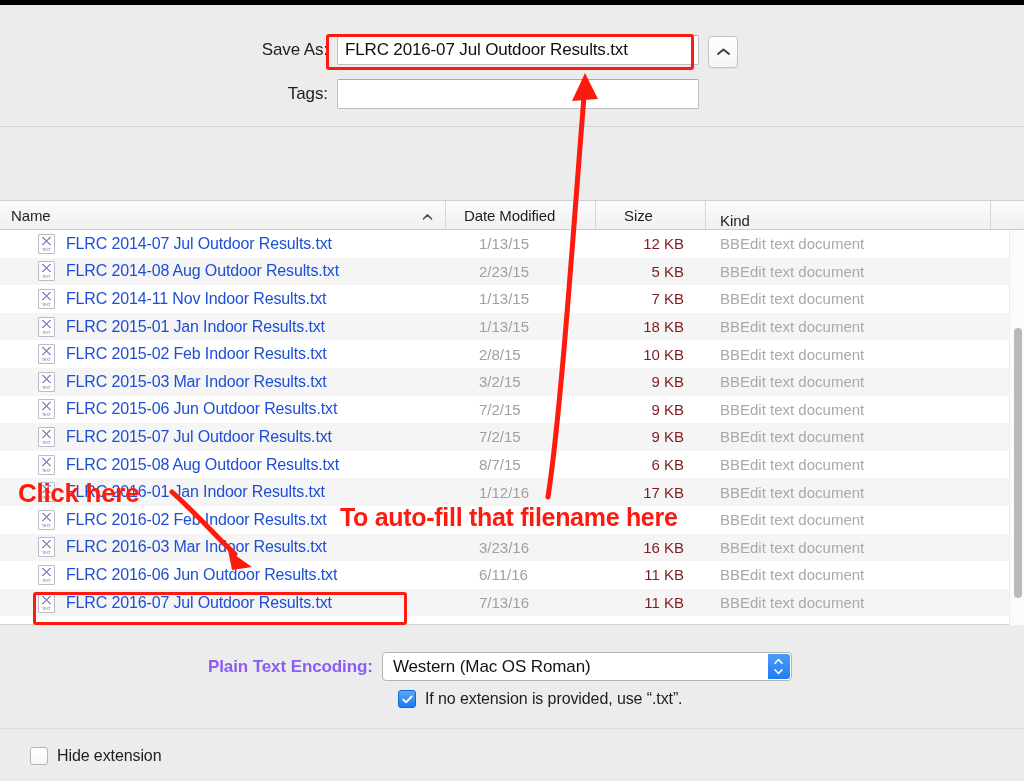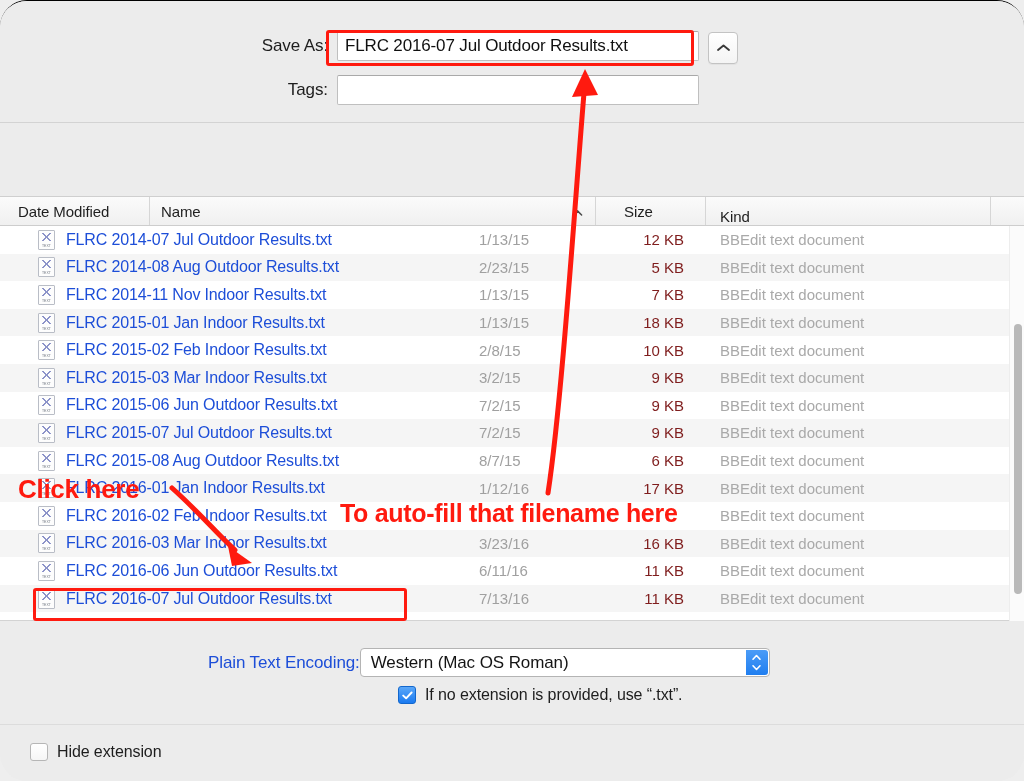--- a/index.html
+++ b/index.html
@@ -7,24 +7,23 @@
     width: 1024px; height: 781px;
     overflow: hidden;
     background: #eeeeee;
     font-family: "Liberation Sans", sans-serif;
     -webkit-font-smoothing: antialiased;
   }
   #dialog {
     position: relative;
     width: 1024px; height: 781px;
     background: #ececec;
-    border-top: 1px solid #000000;
+    border-top: 5px solid #000000;
     box-sizing: border-box;
     overflow: hidden;
-    border-radius: 27px;
   }
 
   
   .top-area {
     position: absolute; left: 0; top: 0; right: 0; height: 121px;
     background: #ececec;
   }
   .form-row { position: absolute; display: flex; align-items: center; }
   .form-label {
     font-size: 17px; color: #1d1d1d; text-align: right;
@@ -225,21 +224,21 @@
 
   
   .bottom-panel {
     position: absolute; left: 0; top: 620px; right: 0; height: 103px;
     background: #ececec;
   }
   .encoding-row {
     position: absolute; left: 208px; top: 27px;
     display: flex; align-items: center;
   }
-  .encoding-label { font-size: 17px; color: #1d4ed8; margin-right: 0; letter-spacing: -0.1px; }
+  .encoding-label { font-size: 17px; color: #8b5cf6; margin-right: 9px; letter-spacing: -0.1px; font-weight: bold; }
   .popup-button {
     width: 410px; height: 29px;
     background: #ffffff;
     border: 1px solid #b4b4b4;
     border-radius: 4px;
     display: flex; align-items: center;
     font-size: 17px; color: #141414;
     padding-left: 10px;
     box-sizing: border-box;
     position: relative;
@@ -404,30 +403,30 @@
         <svg width="15" height="15" viewBox="0 0 15 15">
           <circle cx="6.2" cy="6.2" r="4.6" fill="none" stroke="#8d8d8d" stroke-width="1.5"></circle>
           <line x1="9.7" y1="9.7" x2="13.6" y2="13.6" stroke="#8d8d8d" stroke-width="1.6" stroke-linecap="round"></line>
         </svg>
         <span class="search-placeholder">Search</span>
       </div>
     </div>
   </div>
 
   <div class="list-header">
-    <div class="hdr-cell hdr-date">
-      <span>Date Modified</span>
-    </div>
     <div class="hdr-cell hdr-name">
       <span>Name</span>
       <span class="sort-arrow">
         <svg width="11" height="7" viewBox="0 0 11 7">
             <path d="M1.4 5.5 L5.5 1.4 L9.6 5.5" stroke="#4b4b4b" stroke-width="1.5" fill="none" stroke-linecap="round" stroke-linejoin="round"></path>
           </svg>
       </span>
+    </div>
+    <div class="hdr-cell hdr-date">
+      <span>Date Modified</span>
     </div>
     <div class="hdr-cell hdr-size">
       <span>Size</span>
     </div>
     <div class="hdr-cell hdr-kind">
       <span>Kind</span>
     </div>
     <div class="hdr-cell hdr-pad"></div>
   </div>
 

